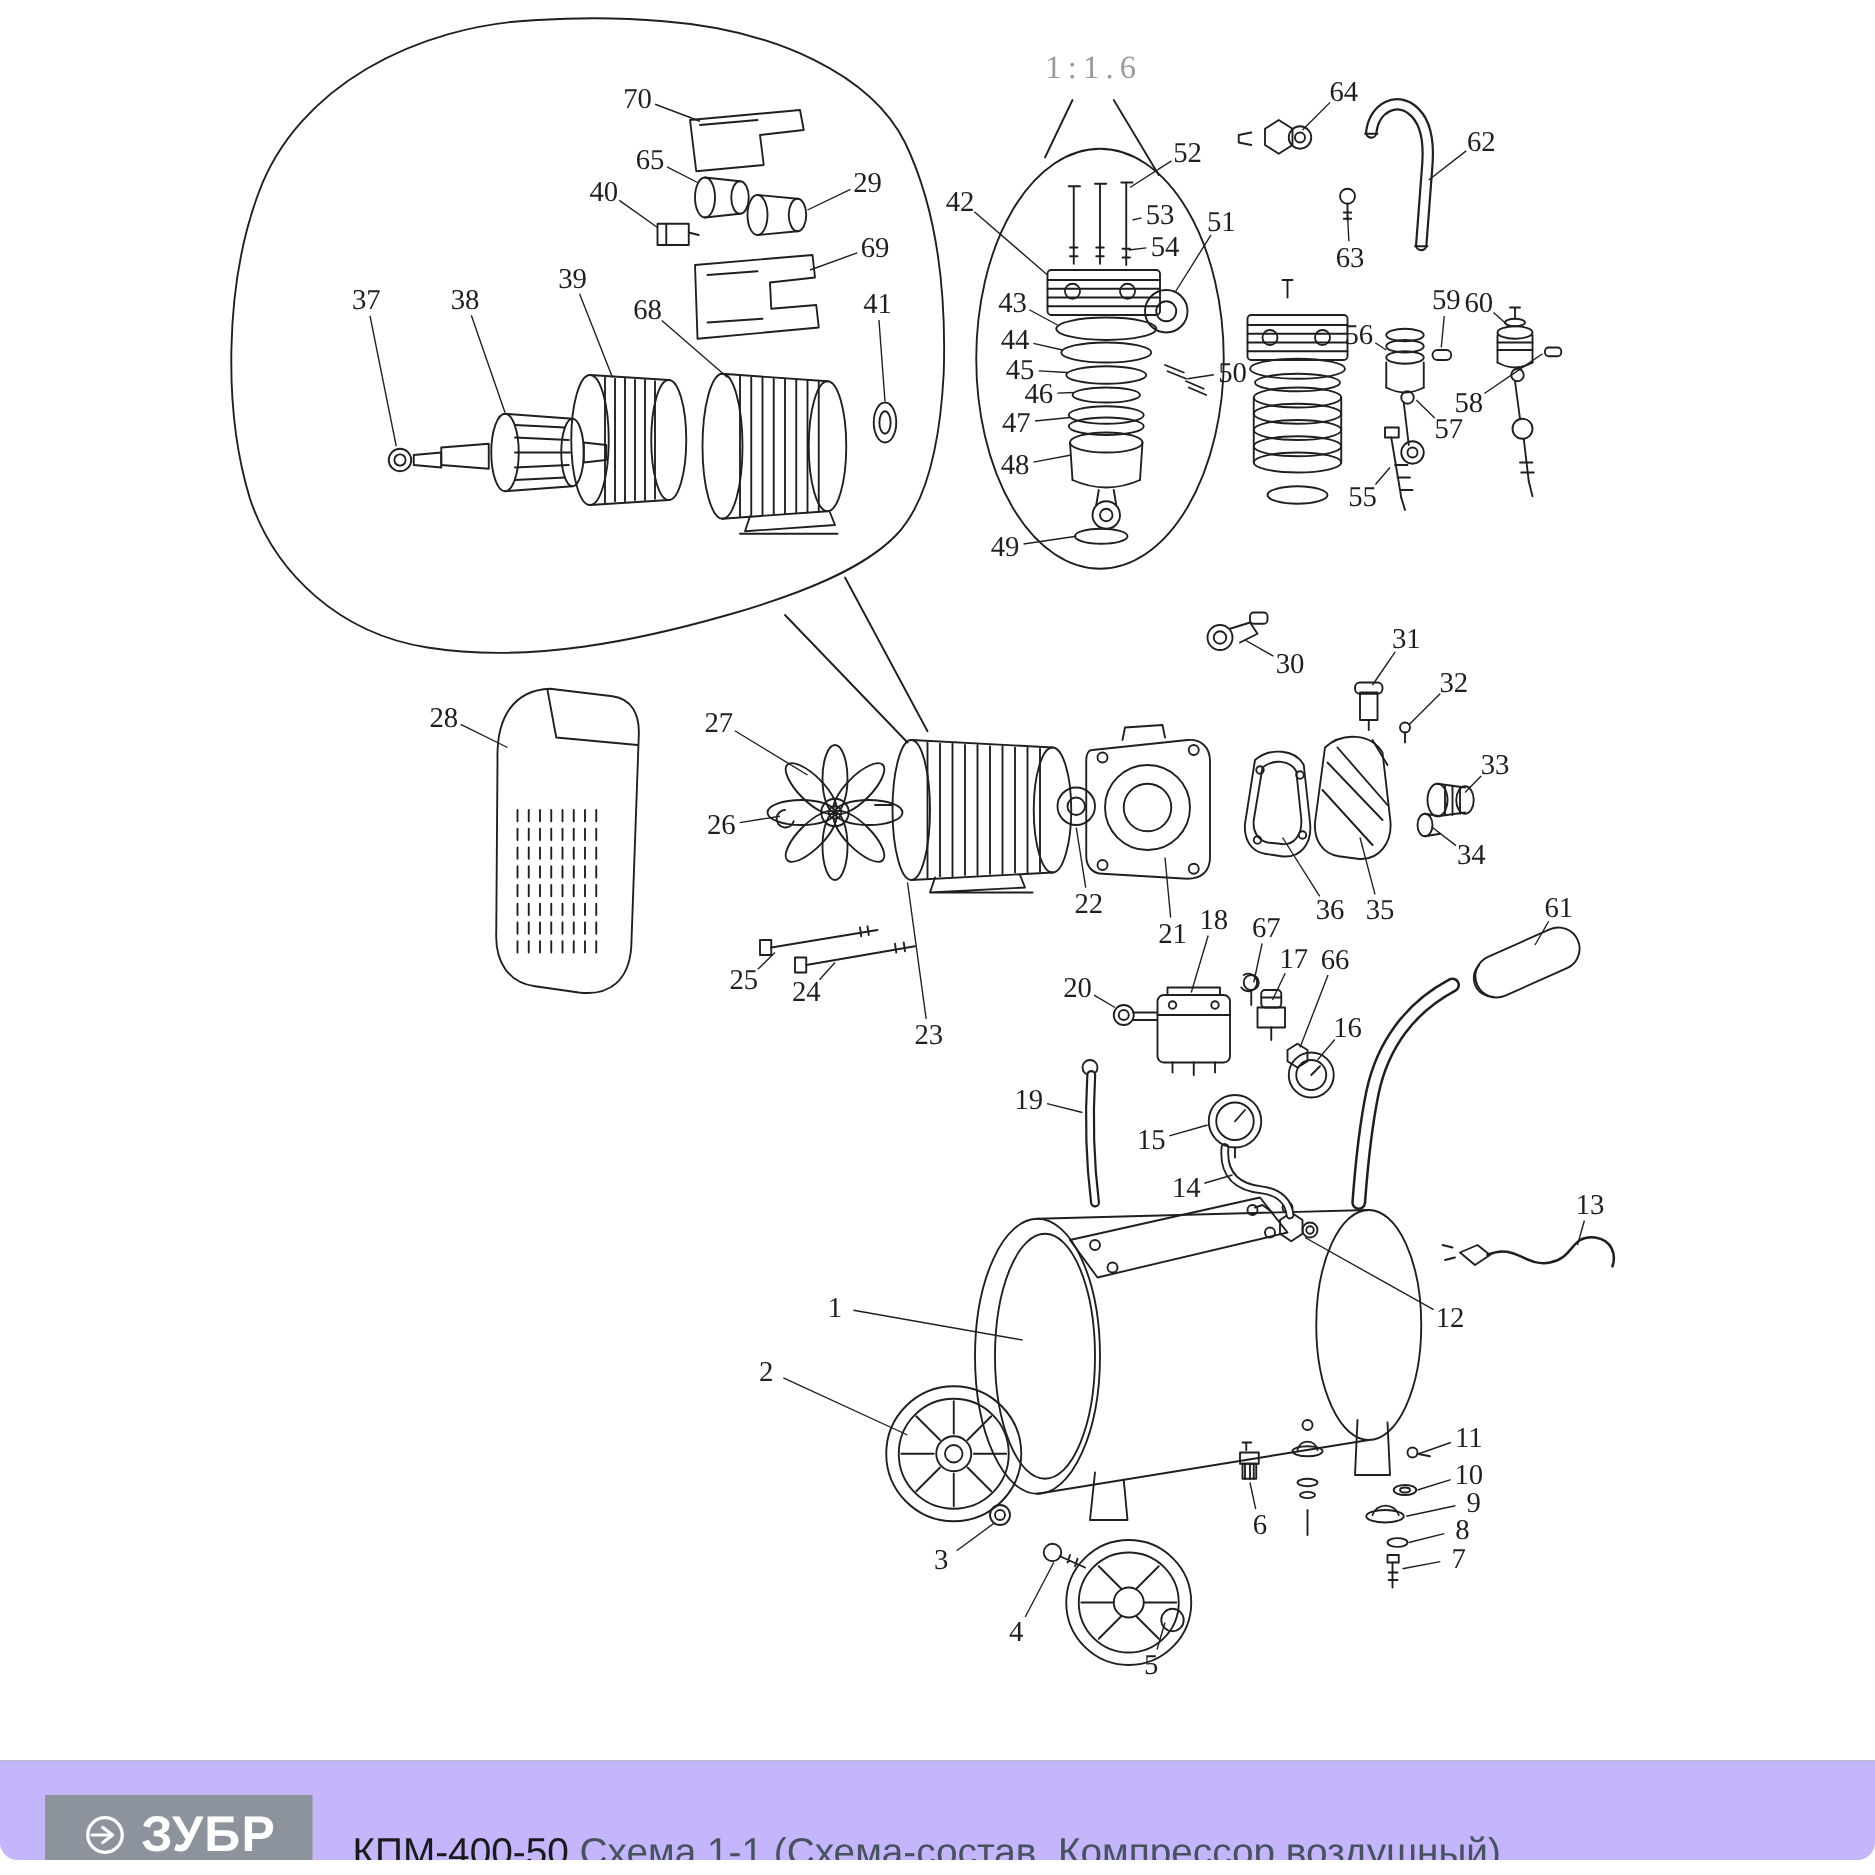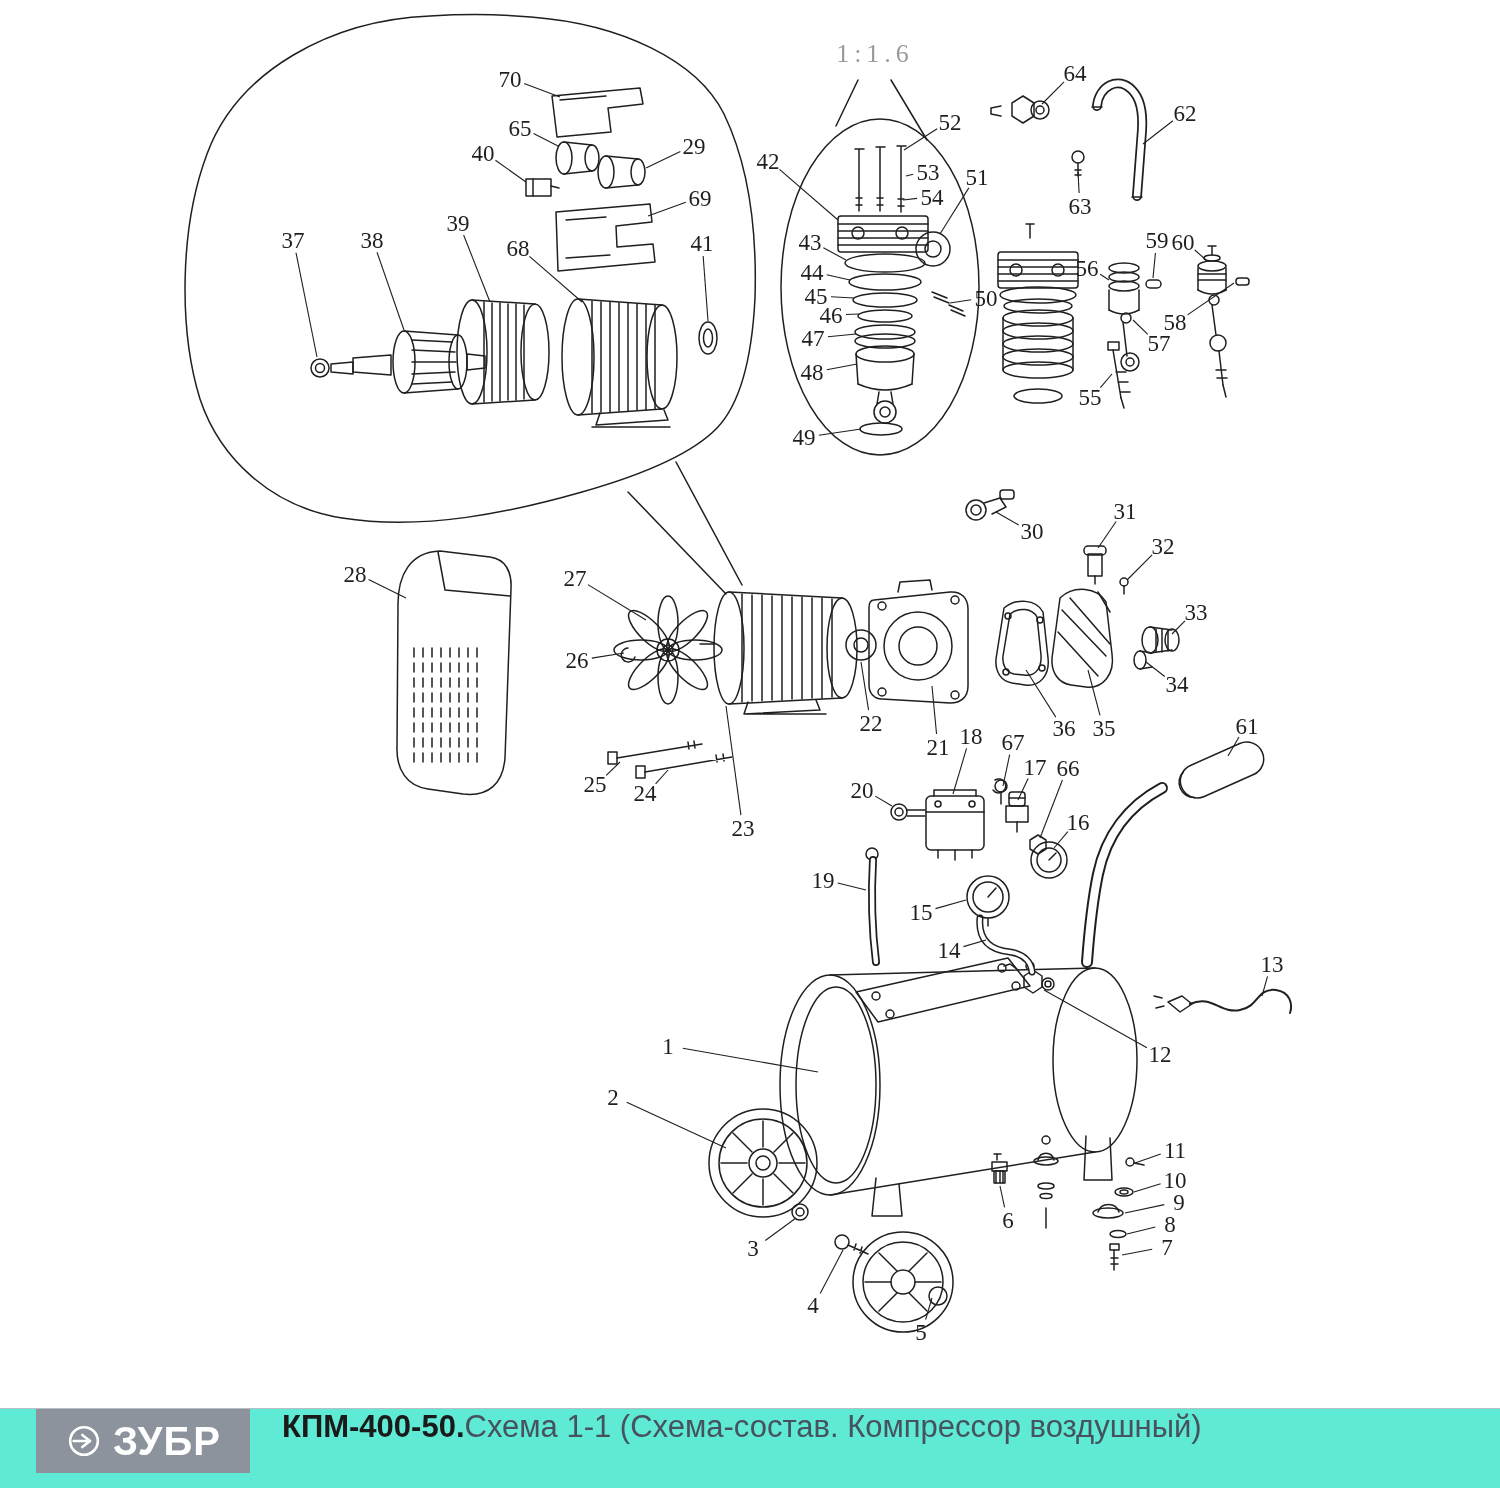--- a/index.html
+++ b/index.html
@@ -1,30 +1,30 @@
 <!DOCTYPE html>
 <html style="--ink: #1f1f1f; --brand_bg: #8c939c; --title_model_color: #1a1a1a; --title_rest_color: #46525e; --scale_color: #9a9a9a; --rule_color: #b9bec4;"><head>
 <meta charset="utf-8">
 <style>
   html,body{margin:0;padding:0;background:#fff;}
   .stage{position:relative;width:1500px;height:1488px;background:#fff;overflow:hidden;
-         font-family:"Liberation Sans",sans-serif;}
+         font-family:"Liberation Sans",sans-serif;border-radius:14px;}
   svg{position:absolute;left:0;top:0;}
   .art{stroke:var(--ink,#1f1f1f);fill:none;stroke-width:1.5;stroke-linecap:round;stroke-linejoin:round;}
   .callout{font:23px "Liberation Serif",serif;fill:var(--ink,#1f1f1f);text-anchor:middle;dominant-baseline:central;}
   .leader{stroke:var(--ink,#1f1f1f);stroke-width:1.1;}
   .scale-label{font:26px "Liberation Serif",serif;fill:var(--scale_color,#9a9a9a);letter-spacing:5px;text-anchor:middle;}
-  .footer{position:absolute;left:0;top:1408px;width:1500px;height:91px;background:#5eead4;
-          border-top:1px solid var(--rule_color,#b9bec4);display:flex;align-items:flex-start;}
+  .footer{position:absolute;left:0;top:1408px;width:1500px;height:91px;background:#c4b5fd;
+          border-top:1px solid var(--rule_color,#b9bec4);display:flex;align-items:flex-end;}
   .brand-badge{margin-left:36px;width:214px;height:64px;background:var(--brand_bg,#8c939c);
           display:flex;align-items:center;justify-content:center;gap:10px;flex:0 0 auto;}
   .brand-icon{width:38px;height:38px;position:static;}
   .brand-text{color:#fff;font-weight:bold;font-size:40px;letter-spacing:1px;line-height:1;}
   .footer-title{margin-left:32px;font-size:31px;white-space:nowrap;}
-  .title-model{font-weight:bold;color:var(--title_model_color,#1a1a1a);}
+  .title-model{font-weight:normal;color:var(--title_model_color,#1a1a1a);}
   .title-rest{color:var(--title_rest_color,#46525e);}
 </style>
 </head>
 <body>
 
 <div class="stage">
 <svg id="diagram-svg" width="1500" height="1407" viewBox="0 0 1500 1407" xmlns="http://www.w3.org/2000/svg">
 
   <g class="art">
 

